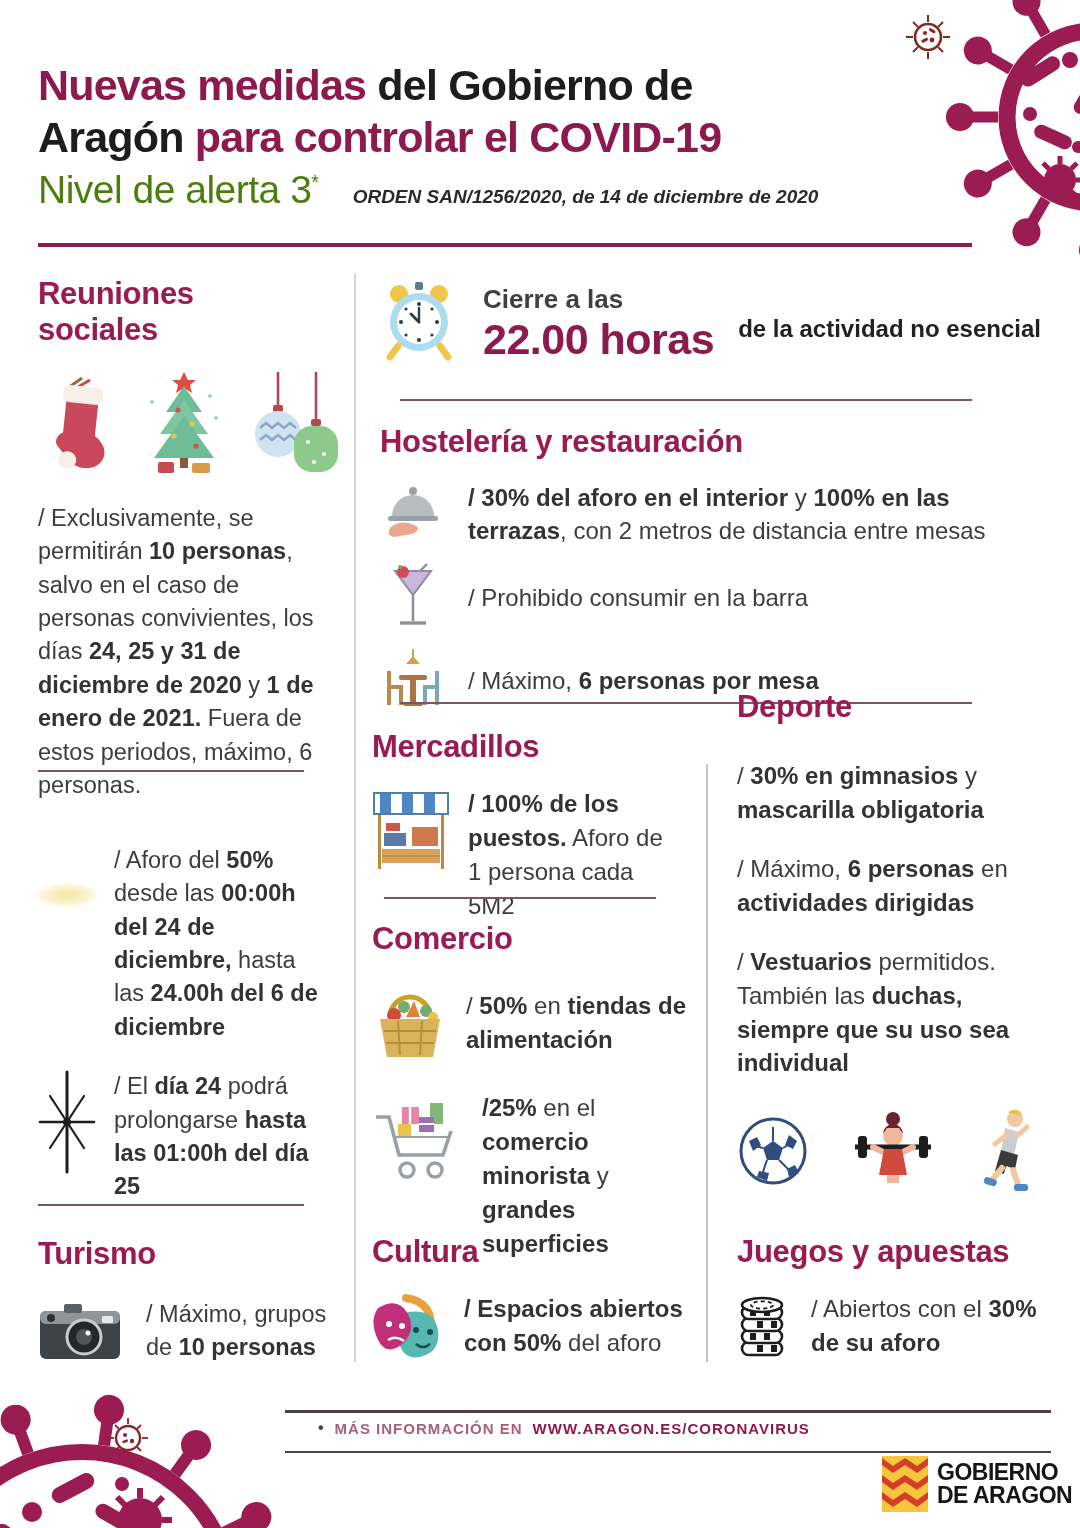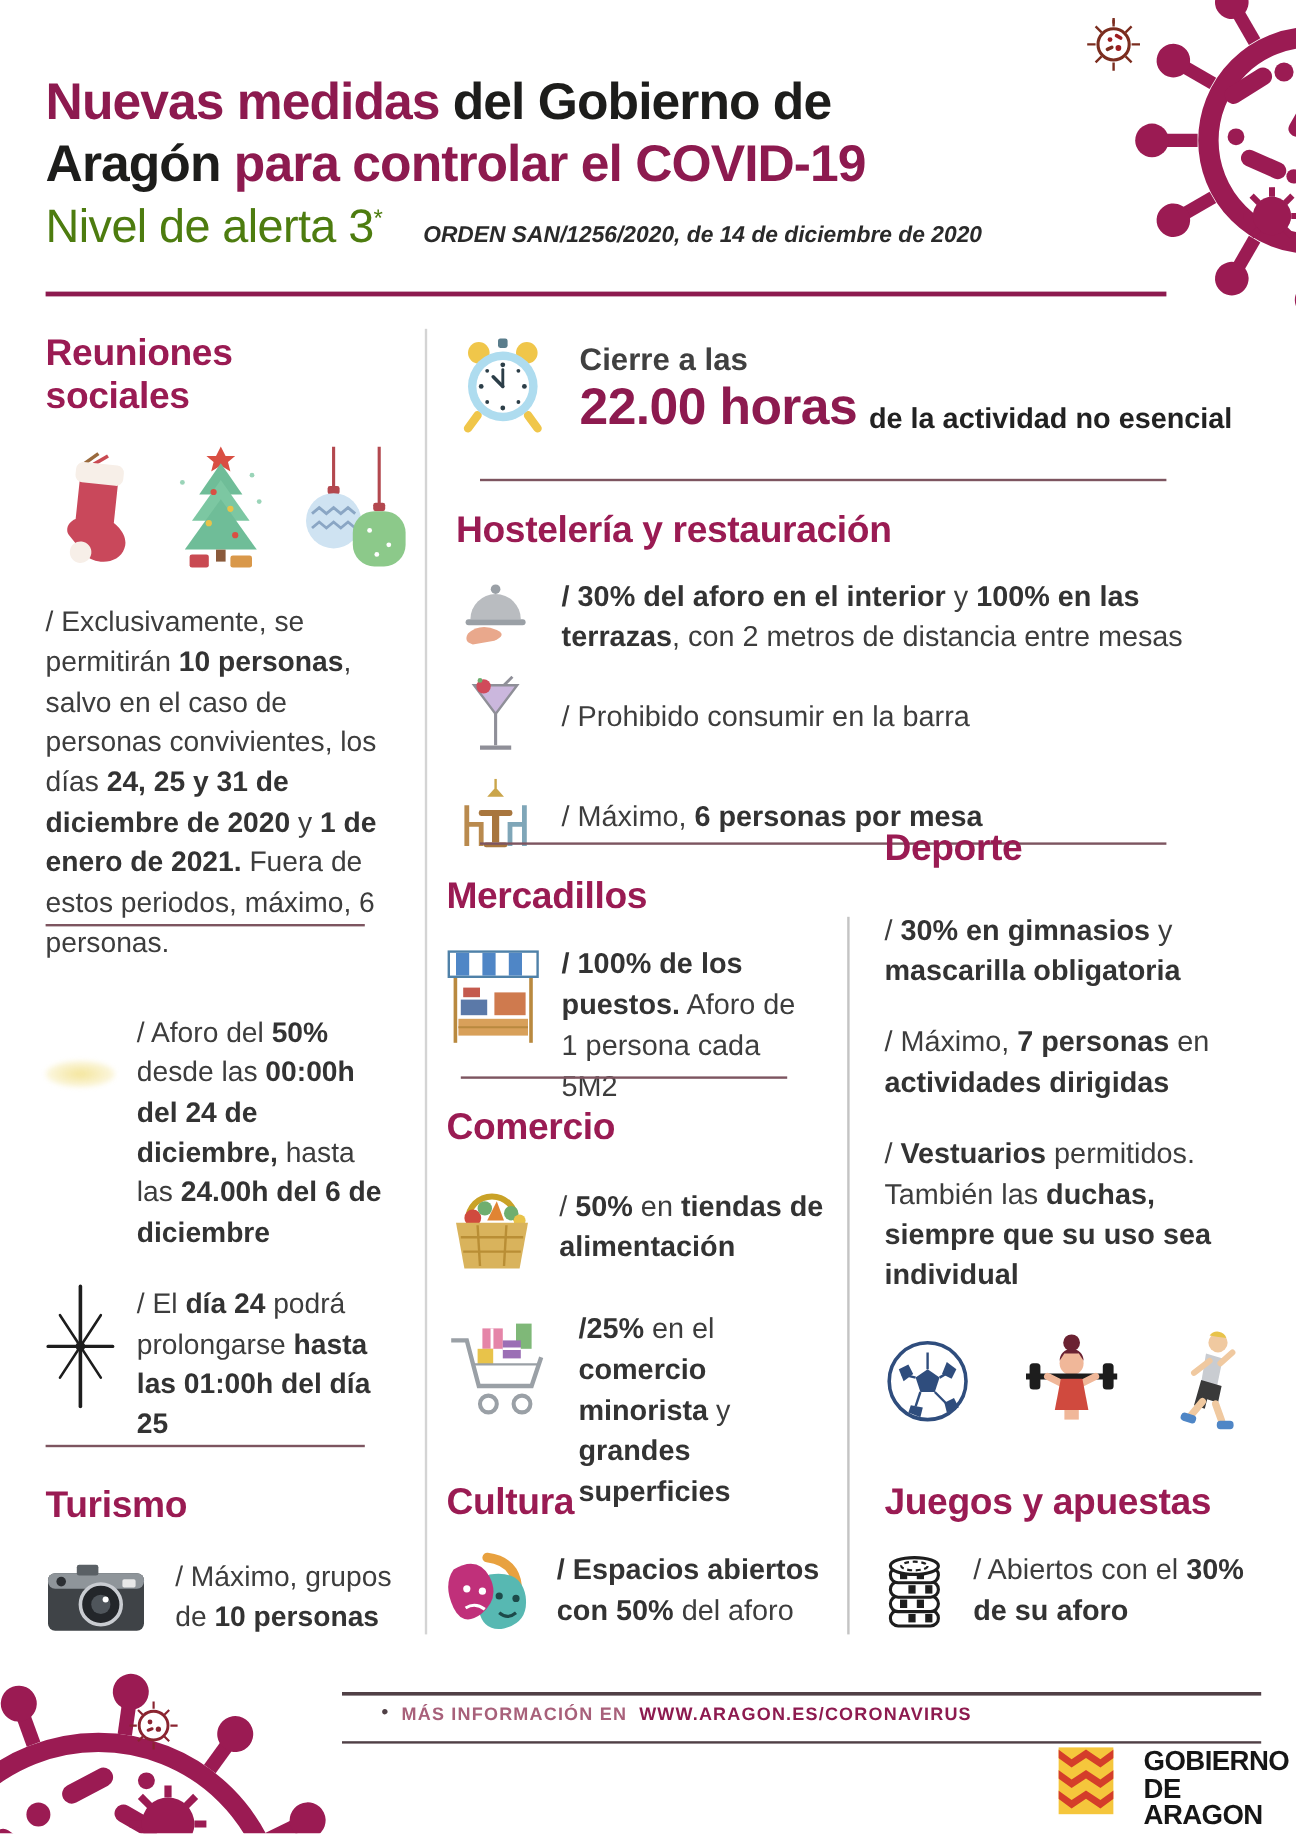--- a/index.html
+++ b/index.html
@@ -41,21 +41,21 @@
   #sec-lugares .item + .item { margin-top:26px; }
   #sec-lugares .icn { width:58px; }
   .glow { width:70px; height:22px; margin-top:40px; border-radius:50%;
     background:radial-gradient(ellipse at center, rgba(240,220,120,0.75), rgba(255,255,255,0)); filter:blur(2px); }
   #hr-left-2 { left:38px; top:1204px; width:266px; height:2px; background:#7d5560; }
   #sec-turismo { left:38px; top:1236px; width:310px; }
   #sec-turismo .item { margin-top:26px; align-items:center; gap:24px; }
 
   #closure { left:383px; top:280px; width:670px; display:flex; gap:28px; align-items:flex-start; }
   #closure-line1 { font-size:26px; font-weight:800; color:#404040; margin-top:4px; }
-  #closure-line2 { display:flex; align-items:flex-end; gap:10px; }
+  #closure-line2 { display:flex; align-items:flex-start; gap:24px; }
   #closure-time { font-size:43px; font-weight:800; color:#8d1a4f; letter-spacing:-0.5px; }
   #closure-suffix { font-size:24px; font-weight:800; color:#222222; }
   #hr-c1 { left:400px; top:399px; width:572px; height:2px; background:#7d5560; }
 
   #sec-hosteleria { left:380px; top:424px; width:655px; }
   #sec-hosteleria .hs-items { margin-top:22px; display:flex; flex-direction:column; gap:16px; }
   #sec-hosteleria .item { align-items:center; gap:22px; }
   #sec-hosteleria .icn { width:66px; }
   #sec-hosteleria .txt { font-size:24px; line-height:1.36; }
   #hr-c2 { left:400px; top:702px; width:572px; height:2px; background:#7d5560; }
@@ -78,21 +78,21 @@
   #sec-juegos { left:737px; top:1234px; width:314px; }
   #sec-juegos .item { margin-top:22px; align-items:center; gap:24px; }
 
   
   #f-line-1 { left:285px; top:1410px; width:766px; height:3px; background:#504046; }
   #f-text { left:318px; top:1419px; font-size:15px; font-weight:700; letter-spacing:1px;
     color:#a8607a; display:flex; align-items:center; gap:10px; }
   #f-bullet { color:#504046; font-size:16px; }
   #f-url { color:#8d1a4f; font-weight:800; }
   #f-line-2 { left:285px; top:1451px; width:766px; height:2px; background:#504046; }
-  #logo { left:882px; top:1456px; display:flex; gap:25px; align-items:flex-start; }
+  #logo { left:882px; top:1456px; display:flex; gap:9px; align-items:center; }
   #logo-text { font-size:23px; font-weight:800; line-height:0.98; letter-spacing:-0.5px; color:#161616; }
 
   .vbig { position:absolute; }
 </style>
 </head>
 <body>
 
 <div id="page">
 
   <h1 class="abs" id="hdr-title"><span class="accent">Nuevas medidas</span><span> del Gobierno de</span><br><span>Aragón </span><span class="accent">para controlar el COVID-19</span></h1>
@@ -440,21 +440,21 @@
           <circle cx="63" cy="79" r="7" fill="none" stroke="#9aa0a6" stroke-width="3.4"></circle>
         </svg>
       </span>
       <p class="txt" style="margin:0; font-size:24px;"><span class="b">/25%</span><span> en el </span><span class="b">comercio minorista</span><span> y </span><span class="b">grandes superficies</span></p>
     </div>
   </section>
 
   <section class="sec" id="sec-deporte">
     <h2 class="sec-title">Deporte</h2>
     <p class="txt"><span>/ </span><span class="b">30% en gimnasios</span><span> y </span><span class="b">mascarilla obligatoria</span></p>
-    <p class="txt"><span>/ Máximo, </span><span class="b">7 personas</span><span> en </span><span class="b">actividades dirigidas</span></p>
+    <p class="txt"><span>/ Máximo, </span><span class="b">6 personas</span><span> en </span><span class="b">actividades dirigidas</span></p>
     <p class="txt"><span>/ </span><span class="b">Vestuarios</span><span> permitidos. También las </span><span class="b">duchas, siempre que su uso sea individual</span></p>
     <div class="sport-row">
       <span class="icn">
         <svg width="72" height="72" viewBox="0 0 72 72">
           <circle cx="36" cy="36" r="32" fill="#ffffff" stroke="#2f4d7d" stroke-width="3"></circle>
           <polygon points="36,26 46,33 42,45 30,45 26,33" fill="#2f4d7d"></polygon>
           <polygon points="12,26 20,22 24,30 16,36" fill="#2f4d7d"></polygon>
           <polygon points="52,20 60,26 56,34 48,30" fill="#2f4d7d"></polygon>
           <polygon points="22,56 32,58 30,66 20,62" fill="#2f4d7d"></polygon>
           <polygon points="50,54 58,50 62,58 52,62" fill="#2f4d7d"></polygon>

